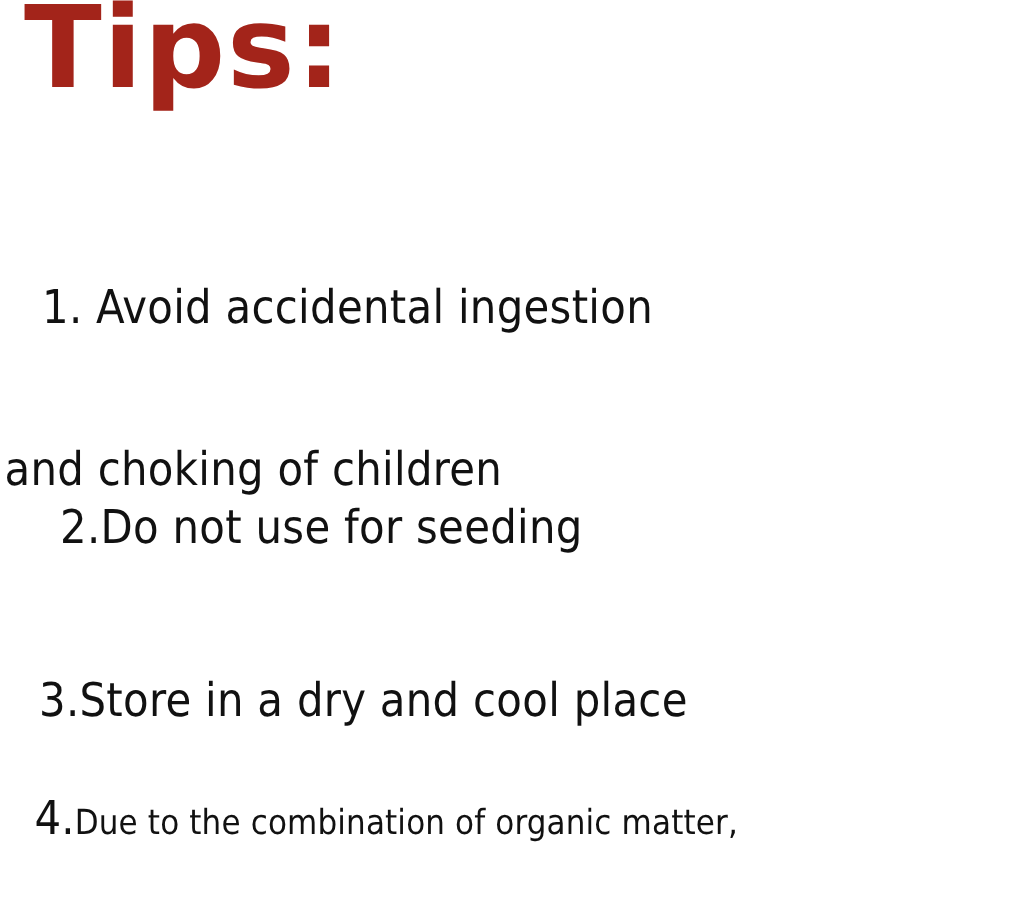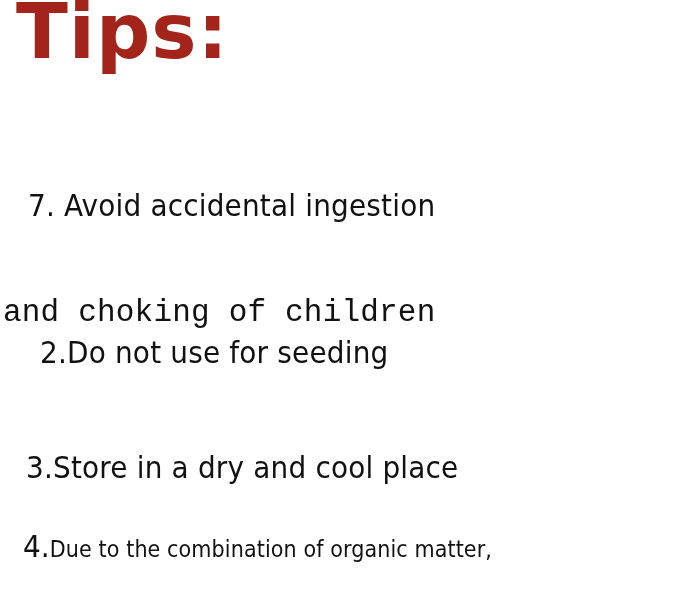--- a/index.html
+++ b/index.html
@@ -51,21 +51,21 @@
   }
 
   
   #tip-1 {
     left: 0px;
     top: 114px;
     font-size: 31px;
     letter-spacing: 0.2px;
   }
   #tip-1 .line-a { padding-left: 28px; }
-  #tip-1 .line-b { padding-left: 3px; font-family: Liberation Mono, monospace; }
+  #tip-1 .line-b { padding-left: 3px; }
 
   
   #tip-2 {
     left: 0px;
     top: 261px;
     font-size: 31px;
     letter-spacing: 0.2px;
     padding-left: 40px;
   }
 
@@ -95,21 +95,21 @@
   #tip-4 .line-a { padding-left: 23px; }
 </style>
 </head>
 <body>
 
 <div id="page">
 
   <div class="title">Tips:</div>
 
   <div class="tip" id="tip-1">
-    <span class="tip-line line-a">7. Avoid accidental ingestion</span>
+    <span class="tip-line line-a">1. Avoid accidental ingestion</span>
     <span class="tip-line line-b">and choking of children</span>
   </div>
 
   <div class="tip" id="tip-2">
     <span class="tip-line">2.Do not use for seeding</span>
   </div>
 
   <div class="tip" id="tip-3">
     <span class="tip-line">3.Store in a dry and cool place</span>
   </div>

